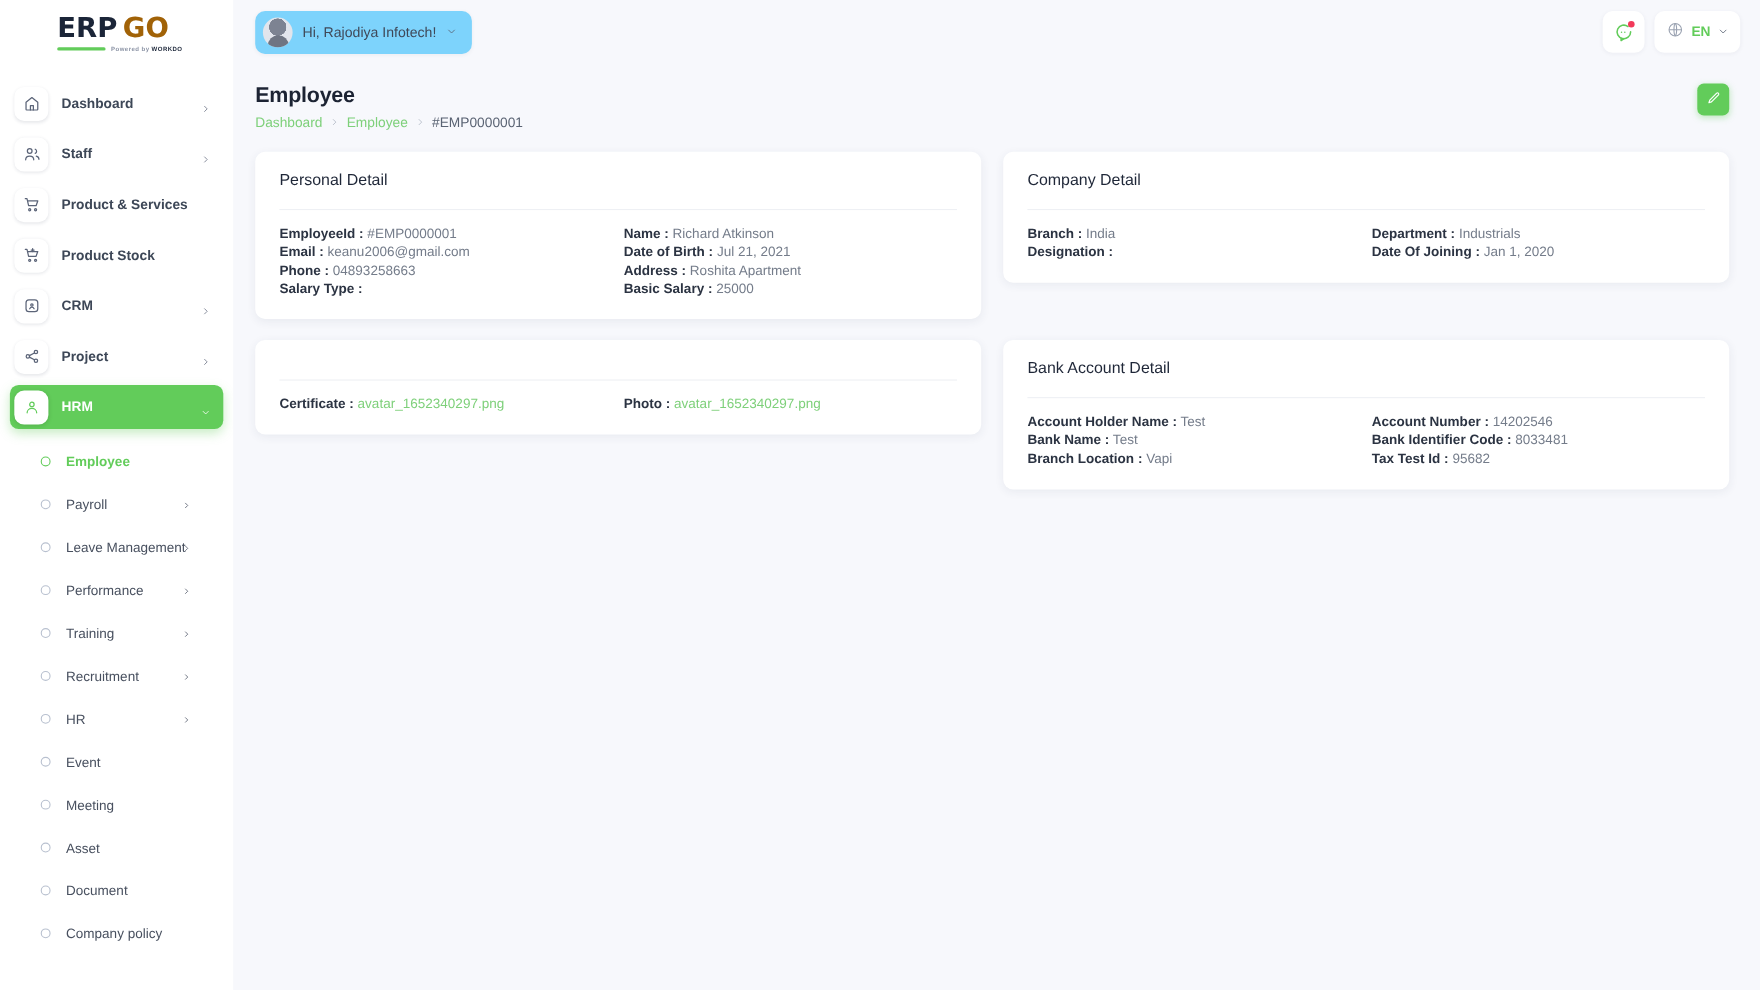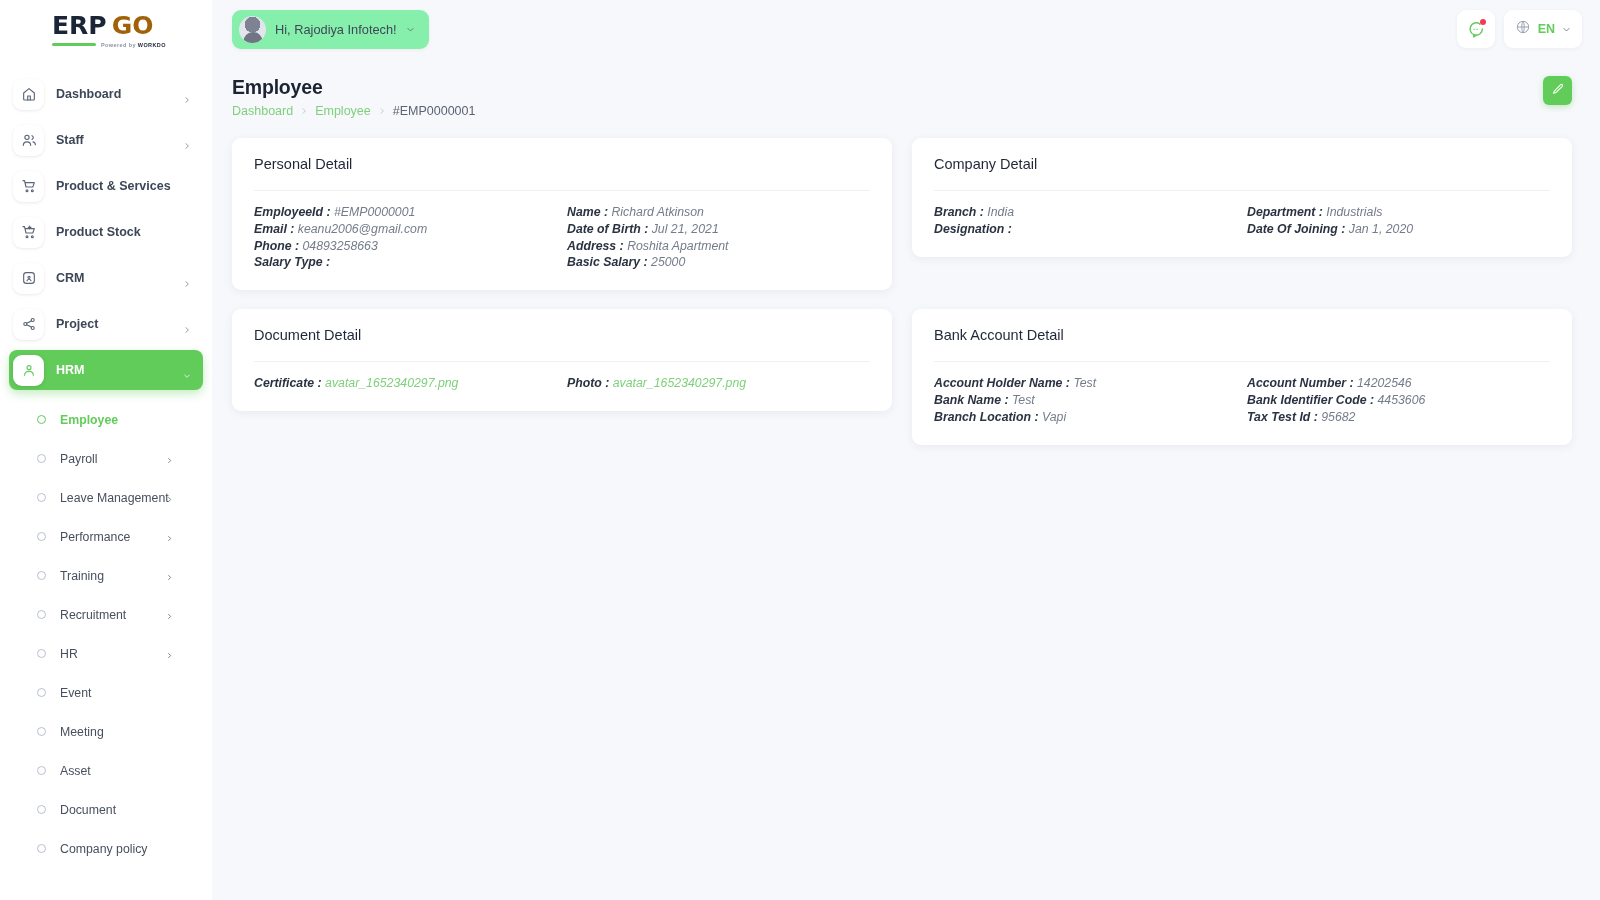--- a/index.html
+++ b/index.html
@@ -97,21 +97,21 @@
   .sub-chev svg { width: 7px; height: 7px; stroke: #4a5263; fill: none; stroke-width: 2.4;
     stroke-linecap: round; stroke-linejoin: round; }
 
   
   .header {
     position: absolute; left: 212px; top: 0; right: 0; height: 58px;
     display: flex; align-items: center; padding: 0 18px 0 20px;
   }
   .profile-pill {
     display: flex; align-items: center; gap: 9px;
-    background: #86efac; border-radius: 9px;
+    background: #7dd3fc; border-radius: 9px;
     padding: 6px 14px 6px 7px; height: 39px; cursor: pointer;
     box-shadow: 0 1px 4px rgba(35,45,70,0.06);
   }
   .avatar {
     width: 27px; height: 27px; border-radius: 50%;
     background: radial-gradient(circle at 50% 32%, #7d8392 0 34%, #e2e5ec 35% 100%);
     position: relative; overflow: hidden; flex-shrink: 0;
   }
   .avatar::after {
     content: ""; position: absolute; left: 50%; bottom: -2px;
@@ -163,21 +163,21 @@
     align-items: start;
   }
   .card {
     background: #ffffff; border-radius: 9px;
     box-shadow: 0 2px 9px rgba(40,52,80,0.07);
     padding: 18px 22px 20px 22px;
   }
   .card-title { font-size: 14.5px; font-weight: normal; color: #1f2738; }
   .divider { height: 1px; background: #eef0f4; margin: 18px 0 14px 0; }
   .card-cols { display: grid; grid-template-columns: 1fr 1fr; column-gap: 10px; }
-  .kv { font-size: 12.3px; line-height: 14.8px; margin-bottom: 2px; color: #6d7583; font-style: italic; }
+  .kv { font-size: 12.3px; line-height: 14.8px; margin-bottom: 2px; color: #6d7583; }
   .kv:last-child { margin-bottom: 0; }
   .kv b { color: #2b3342; font-weight: bold; }
   .kv .val { color: #747c8a; }
   .kv .val.link { color: #7ed07a; cursor: pointer; }
 </style>
 </head>
 <body>
 
 <div class="app">
 
@@ -468,21 +468,20 @@
             <div class="kv"><b>Designation :</b> <span class="val"></span></div>
           </div>
           <div>
             <div class="kv"><b>Department :</b> <span class="val">Industrials</span></div>
             <div class="kv"><b>Date Of Joining :</b> <span class="val">Jan 1, 2020</span></div>
           </div>
         </div>
       </section>
 
       <section class="card">
-        <div class="card-title">Document Detail</div>
         <div class="divider"></div>
         <div class="card-cols">
           <div>
             <div class="kv"><b>Certificate :</b> <span class="val link">avatar_1652340297.png</span></div>
           </div>
           <div>
             <div class="kv"><b>Photo :</b> <span class="val link">avatar_1652340297.png</span></div>
           </div>
         </div>
       </section>
@@ -491,21 +490,21 @@
         <div class="card-title">Bank Account Detail</div>
         <div class="divider"></div>
         <div class="card-cols">
           <div>
             <div class="kv"><b>Account Holder Name :</b> <span class="val">Test</span></div>
             <div class="kv"><b>Bank Name :</b> <span class="val">Test</span></div>
             <div class="kv"><b>Branch Location :</b> <span class="val">Vapi</span></div>
           </div>
           <div>
             <div class="kv"><b>Account Number :</b> <span class="val">14202546</span></div>
-            <div class="kv"><b>Bank Identifier Code :</b> <span class="val">4453606</span></div>
+            <div class="kv"><b>Bank Identifier Code :</b> <span class="val">8033481</span></div>
             <div class="kv"><b>Tax Test Id :</b> <span class="val">95682</span></div>
           </div>
         </div>
       </section>
 
     </div>
   </main>
 
 </div>
 

